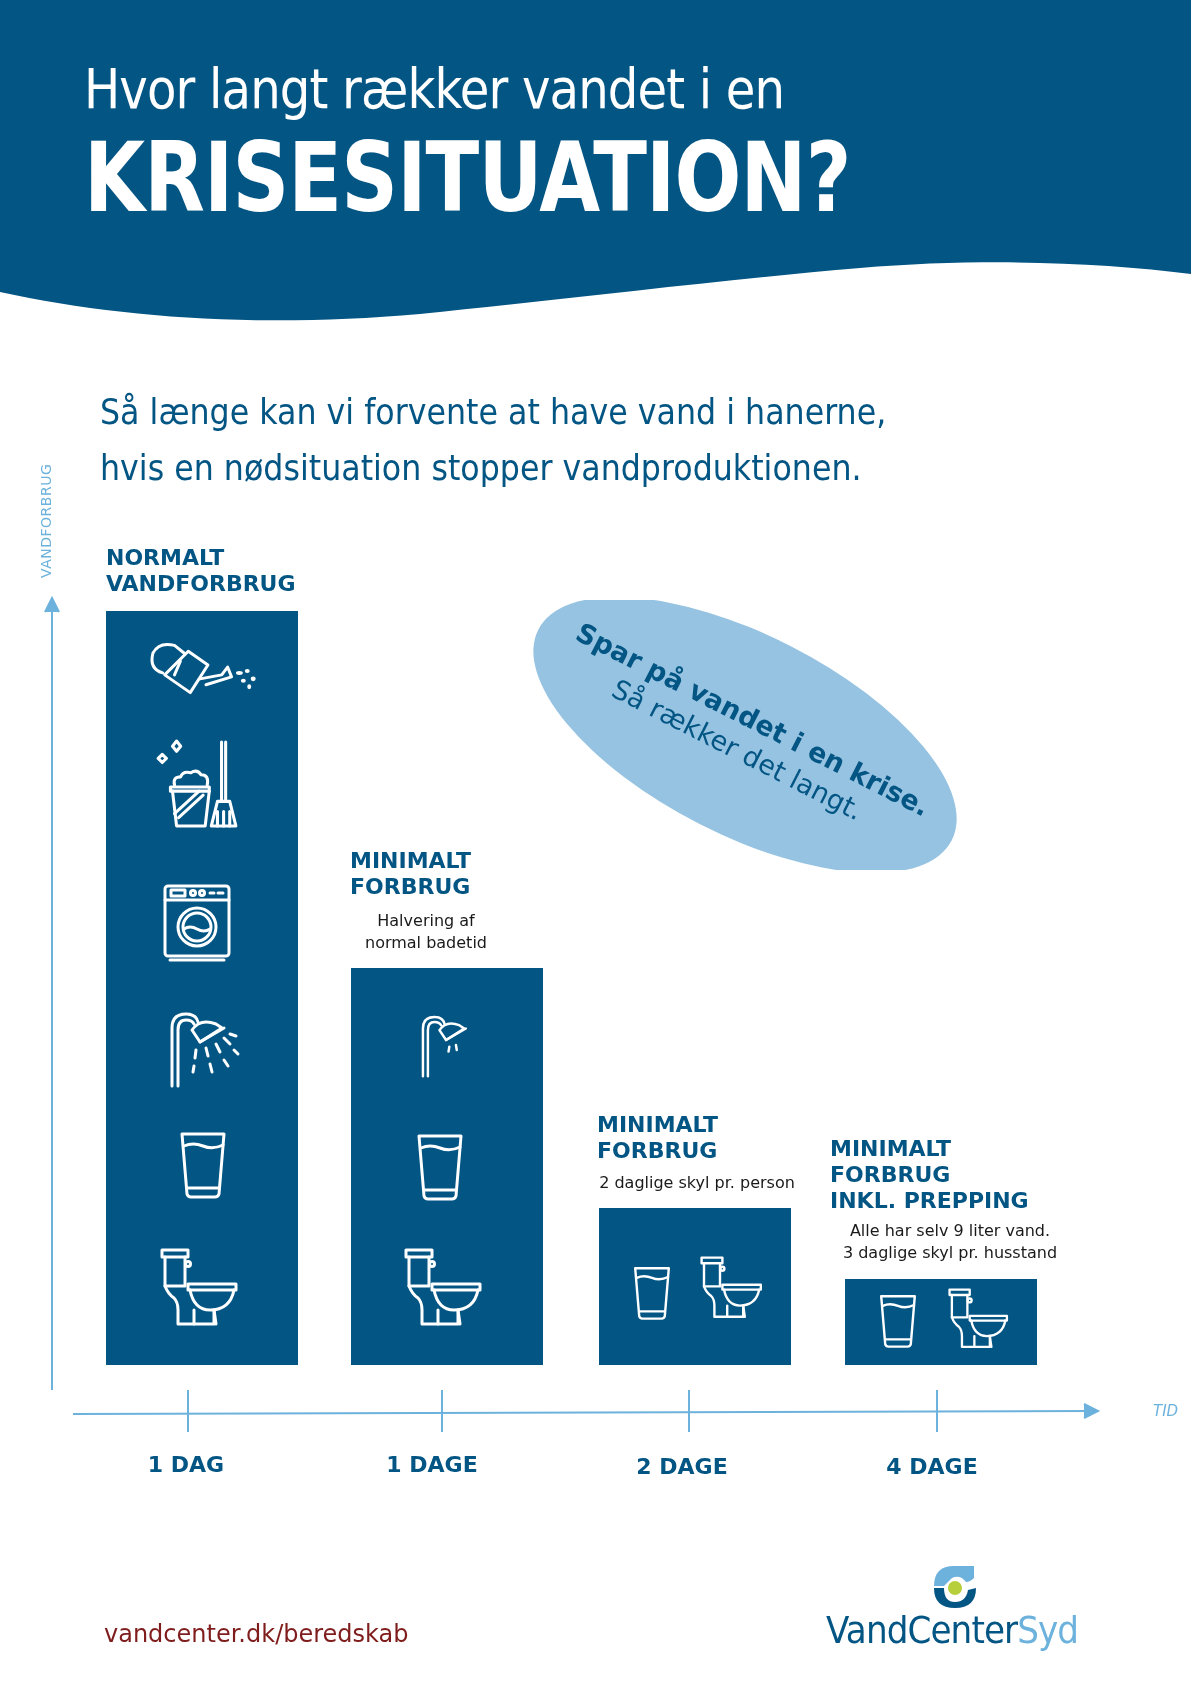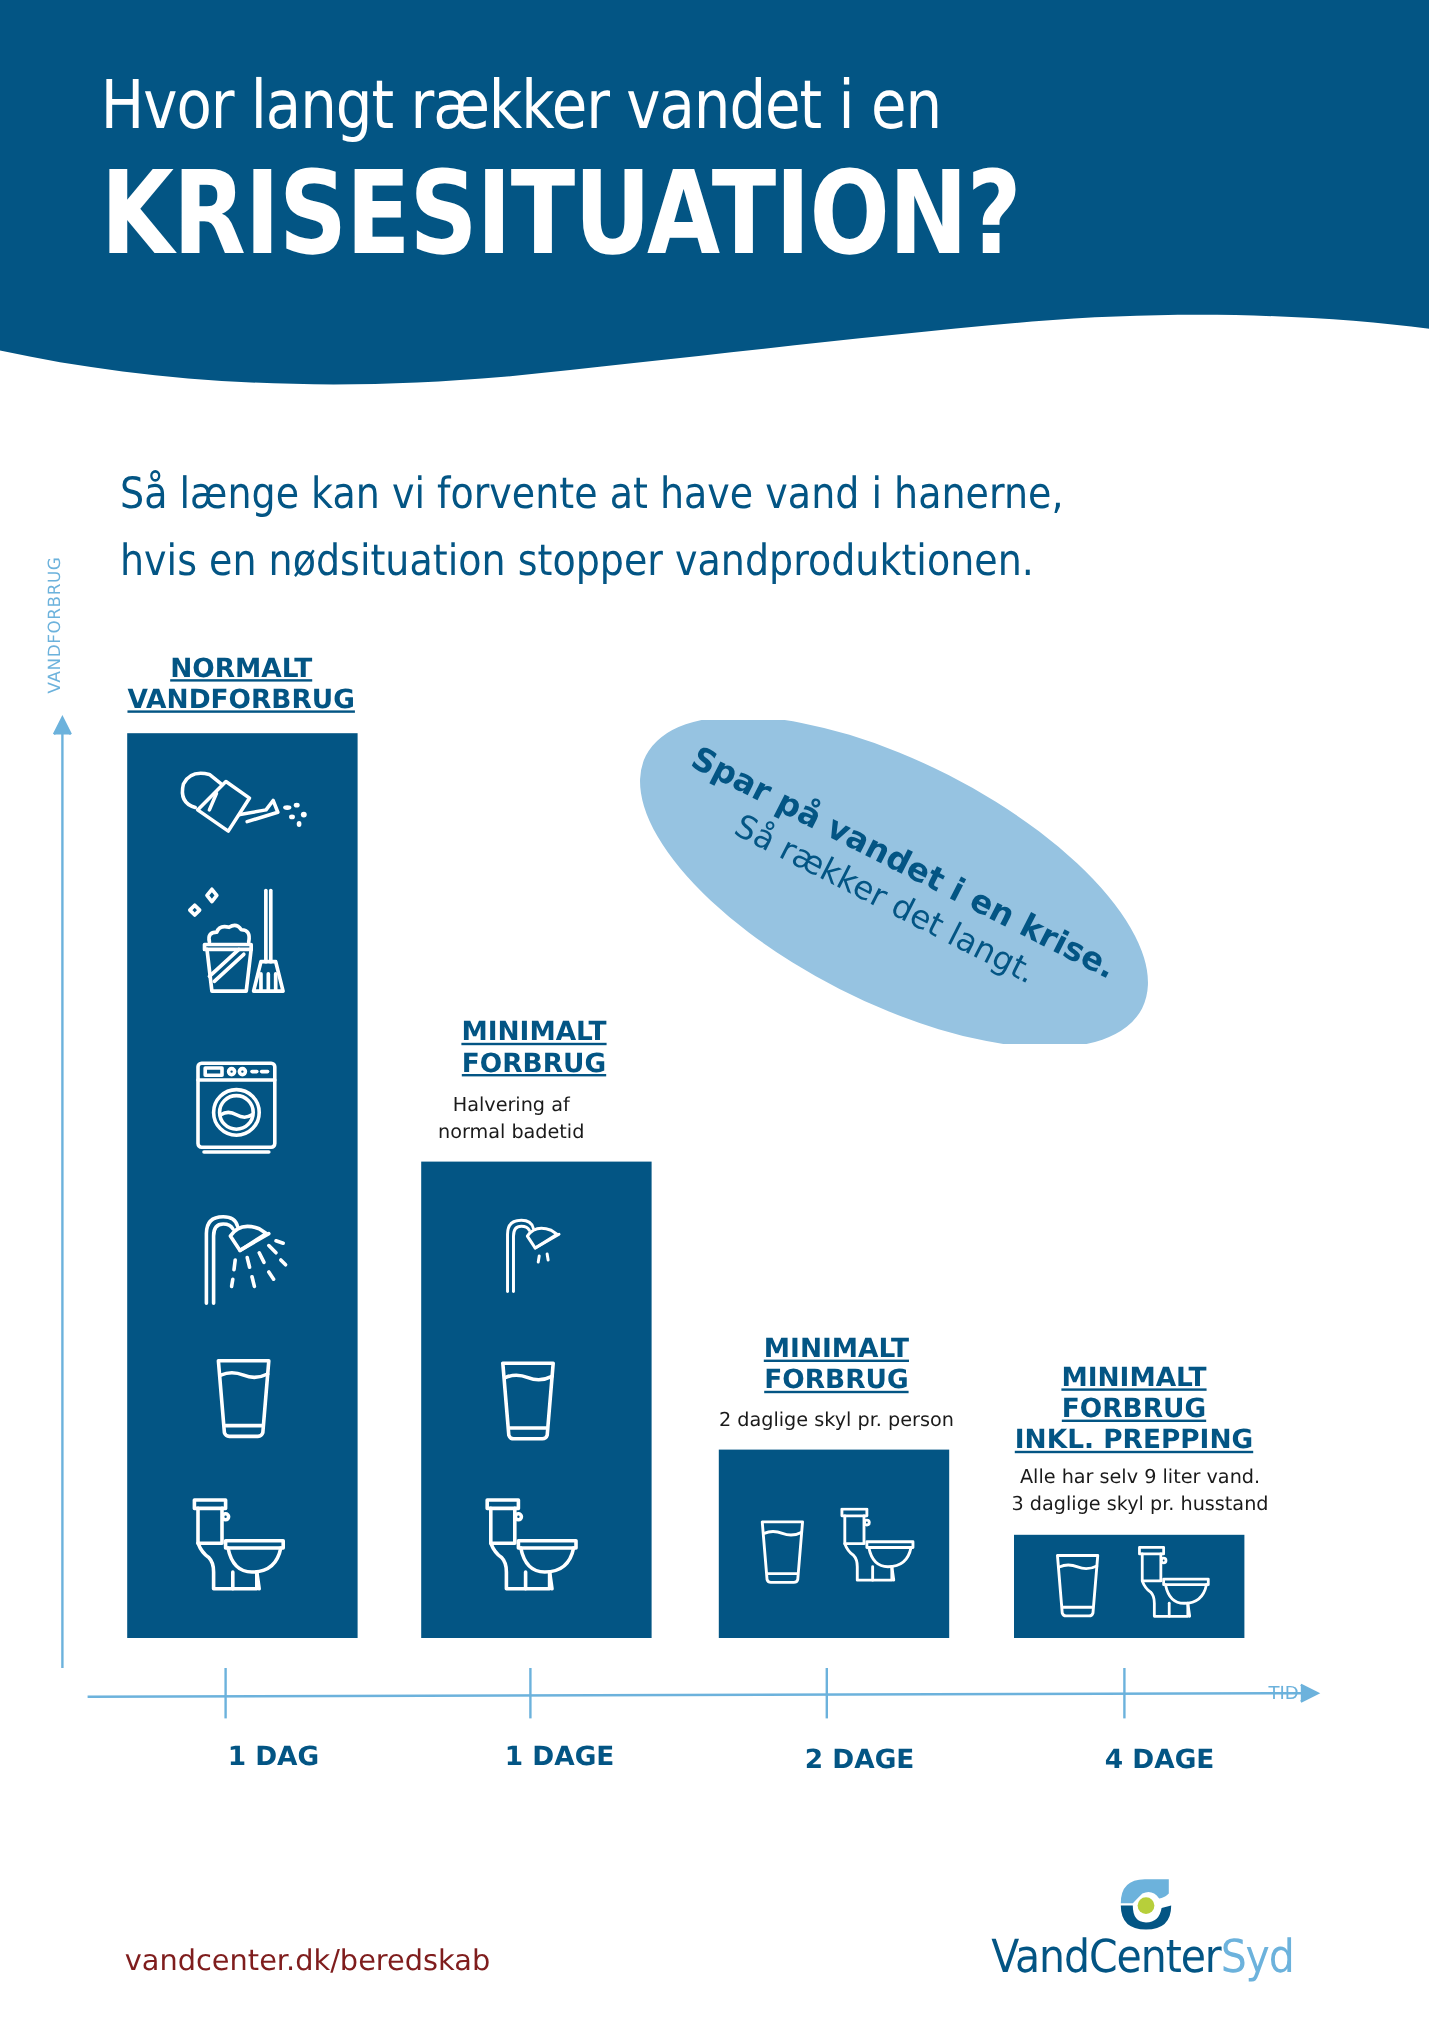--- a/index.html
+++ b/index.html
@@ -28,34 +28,34 @@
     font-family: "DejaVu Sans", sans-serif; font-weight: normal;
     white-space: nowrap; transform: scaleX(0.88); transform-origin: left top;
   }
   .y-label {
     left: 38px; top: 580px; font-size: 14px; color: #6cb2dc; letter-spacing: 0.5px;
     transform: rotate(-90deg); transform-origin: left top; white-space: nowrap;
     font-family: "DejaVu Sans", sans-serif;
   }
   .bar { position: absolute; background: #035584; }
   .cat-title {
-    position: absolute; text-align: center; font-weight: bold; font-size: 22px;
-    line-height: 26px; color: #035584; font-family: "DejaVu Sans", sans-serif; text-decoration: underline;
+    position: absolute; text-align: left; font-weight: bold; font-size: 22px;
+    line-height: 26px; color: #035584; font-family: "DejaVu Sans", sans-serif;
   }
   .cat-note {
     position: absolute; text-align: center; font-size: 16px; line-height: 22px;
     color: #1a1a1a; font-family: "DejaVu Sans", sans-serif;
   }
   .icon { position: absolute; }
   .icon svg { width: 100%; height: 100%; display: block; }
   .x-label {
     position: absolute; font-weight: bold; font-size: 22px; color: #035584;
-    text-align: right; width: 160px; font-family: "DejaVu Sans", sans-serif;
-  }
-  .tid-label { left: 1057px; top: 1402px; font-size: 15px; color: #6cb2dc; font-family: "DejaVu Sans", sans-serif; }
+    text-align: center; width: 160px; font-family: "DejaVu Sans", sans-serif;
+  }
+  .tid-label { left: 1153px; top: 1402px; font-size: 15px; color: #6cb2dc; font-family: "DejaVu Sans", sans-serif; font-style: italic; }
   .callout {
     left: 520px; top: 600px; width: 450px; height: 270px;
   }
   .callout-text {
     position: absolute; left: 50%; top: 50%; width: 460px; text-align: center;
     transform: translate(-50%, -50%) rotate(27deg);
     color: #035584; font-family: "DejaVu Sans", sans-serif;
   }
   .callout-line1 { font-size: 27px; font-weight: bold; line-height: 34px; white-space: nowrap; }
   .callout-line2 { font-size: 27px; line-height: 34px; white-space: nowrap; }

